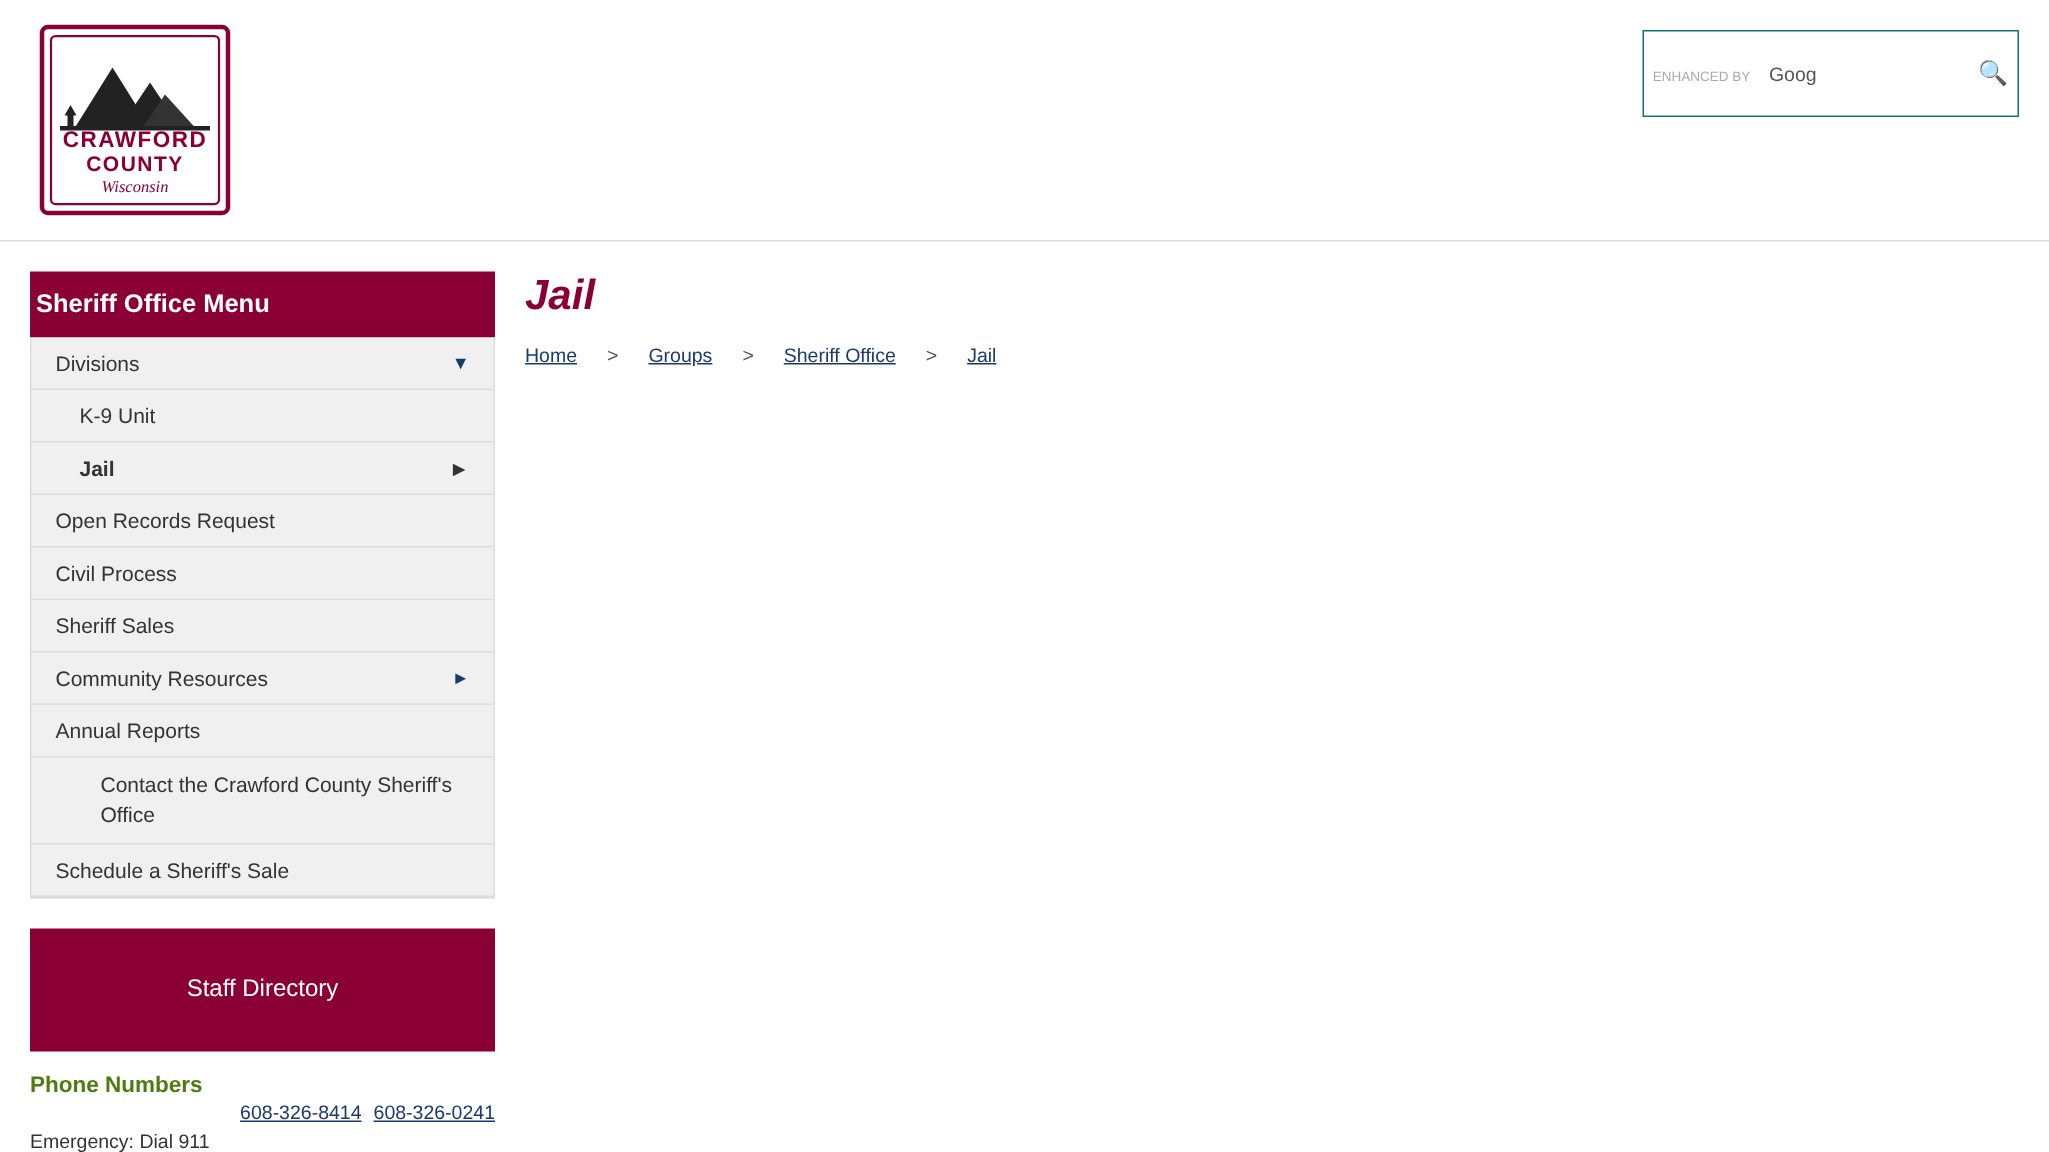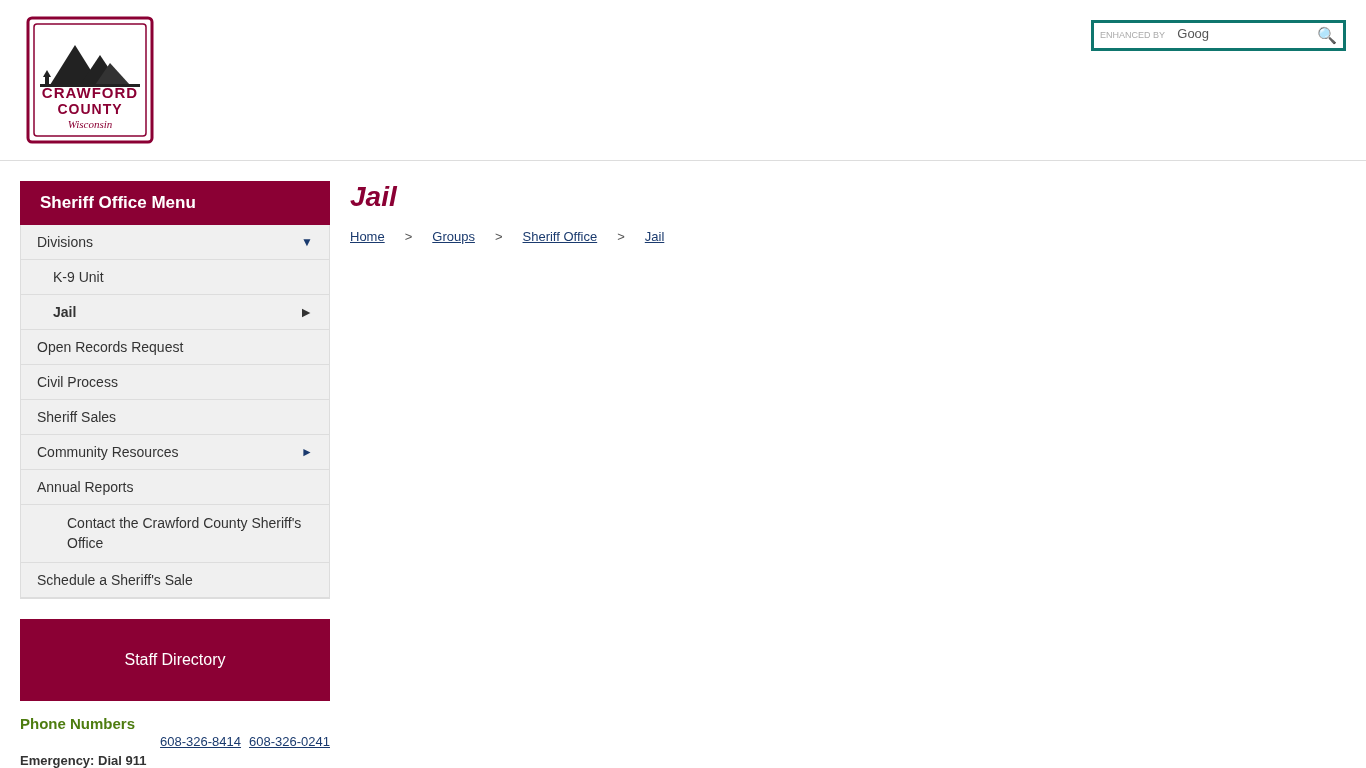--- a/index.html
+++ b/index.html
@@ -28,24 +28,24 @@
       height: 140px;
     }
     .search-area {
       display: flex;
       align-items: center;
       gap: 4px;
       align-self: flex-start;
       margin-top: 10px;
     }
     .search-wrapper {
-      border: 3px solid #0f766e;
-      display: flex;
-      align-items: flex-start;
-      padding: 3px 6px;
+      border: 1px solid #0f766e;
+      display: flex;
+      align-items: center;
+      padding: 18px 6px;
     }
     .search-wrapper span {
       font-size: 10px;
       color: #aaa;
       margin-right: 4px;
     }
     .search-wrapper input {
       border: none;
       outline: none;
       font-size: 13px;
@@ -69,21 +69,21 @@
 
     
     .sidebar {
       width: 310px;
       min-width: 310px;
       margin-top: 20px;
     }
     .sidebar-menu-title {
       background: #8b0034;
       color: #fff;
-      padding: 12px 20px;
+      padding: 12px 4px;
       font-size: 17px;
       font-weight: bold;
     }
     .sidebar-menu {
       background: #f0f0f0;
       border: 1px solid #ddd;
       border-top: none;
     }
     .menu-item {
       display: flex;
@@ -149,21 +149,20 @@
     .phone-link {
       color: #1a3a6e;
       text-decoration: underline;
       font-size: 13px;
       cursor: pointer;
     }
     .emergency-text {
       font-size: 13px;
       color: #333;
       margin-top: 4px;
-      font-weight: bold;
     }
 
     
     .content {
       flex: 1;
       padding: 20px 0;
     }
     .page-title {
       font-size: 28px;
       font-weight: bold;

